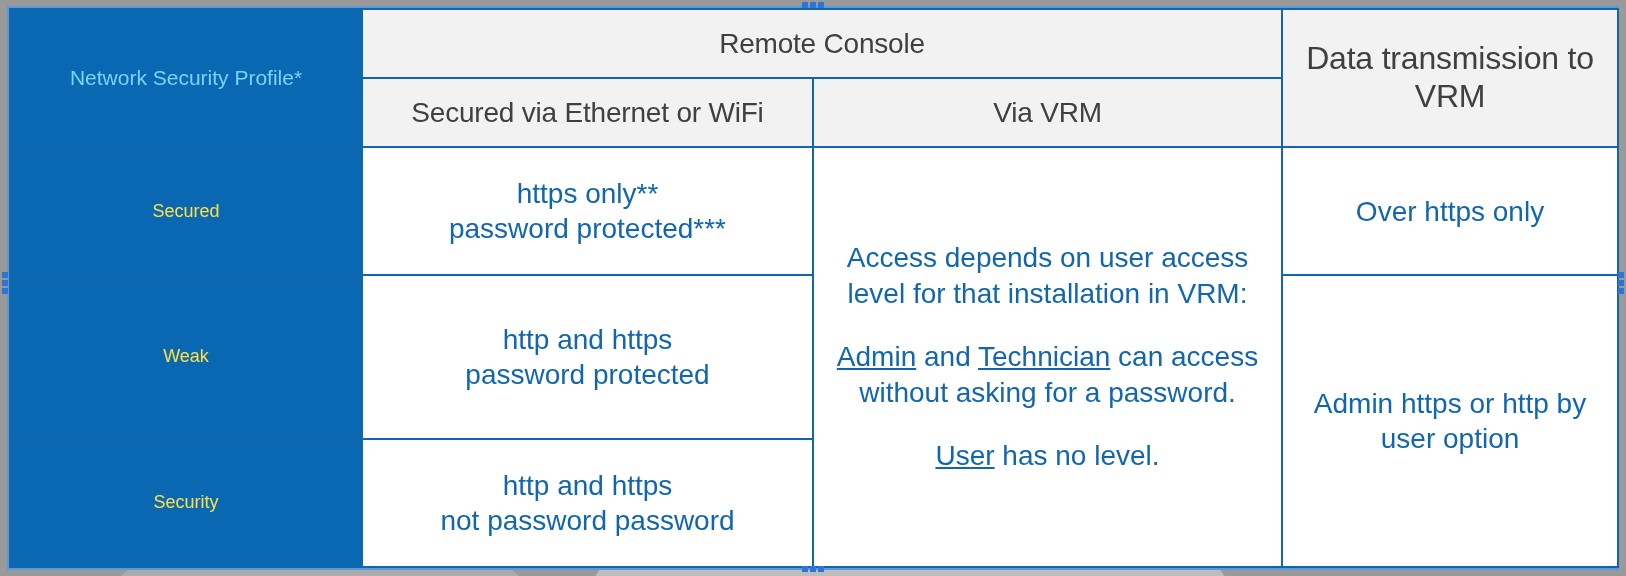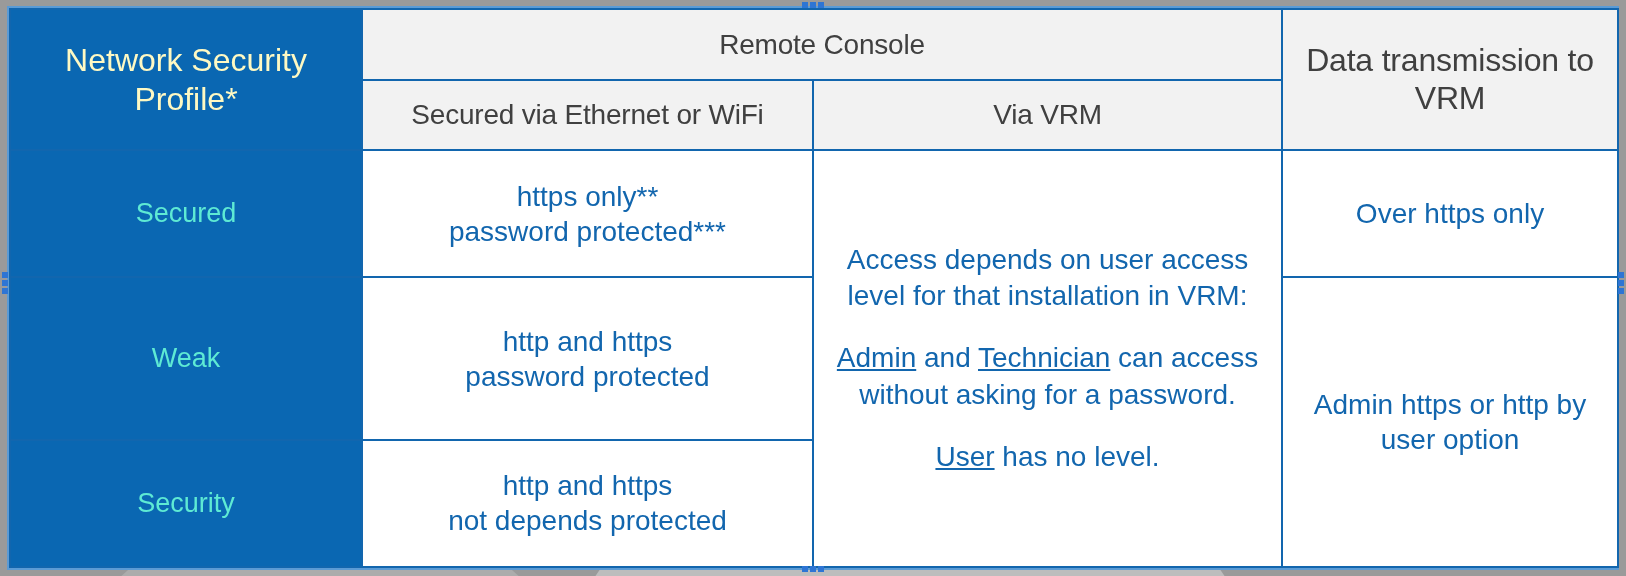--- a/index.html
+++ b/index.html
@@ -113,36 +113,36 @@
   .hdr {
     background: #f2f2f2;
     color: #404040;
     font-weight: bold;
     font-size: 28px;
     line-height: 1.18;
     letter-spacing: -0.2px;
   }
   .hdr-profile {
     background: #0a67b2;
-    color: #fef9c3;
+    color: #7dd3fc;
     font-weight: bold;
-    font-size: 32px;
+    font-size: 21px;
     line-height: 1.22;
     border-color: #ffffff;
     border-left-color: #1266ae;
     border-top-color: #1266ae;
   }
   .hdr-remote { font-size: 28px; }
   .hdr-data   { font-size: 32px; }
 
   
   .profile-cell {
     background: #0a67b2;
-    color: #5eead4;
-    font-size: 27px;
+    color: #fde047;
+    font-size: 18px;
     border-color: #ffffff;
     border-left-color: #1266ae;
   }
   .profile-cell.last { border-bottom-color: #1266ae; }
 
   
   .body-cell {
     background: #ffffff;
     color: #1266ae;
     font-size: 28px;
@@ -206,21 +206,21 @@
           <span class="nowrapline">http and https</span>
           <span class="nowrapline">password protected</span>
         </td>
         <td class="body-cell" rowspan="2">Admin https or http by user option</td>
       </tr>
 
       <tr>
         <td class="profile-cell last">Security</td>
         <td class="body-cell">
           <span class="nowrapline">http and https</span>
-          <span class="nowrapline">not depends protected</span>
+          <span class="nowrapline">not password password</span>
         </td>
       </tr>
     </tbody>
   </table>
 
   <div id="selection-frame"></div>
 
   <div class="handle" id="handle-top">
       <i></i>
       <i></i>

